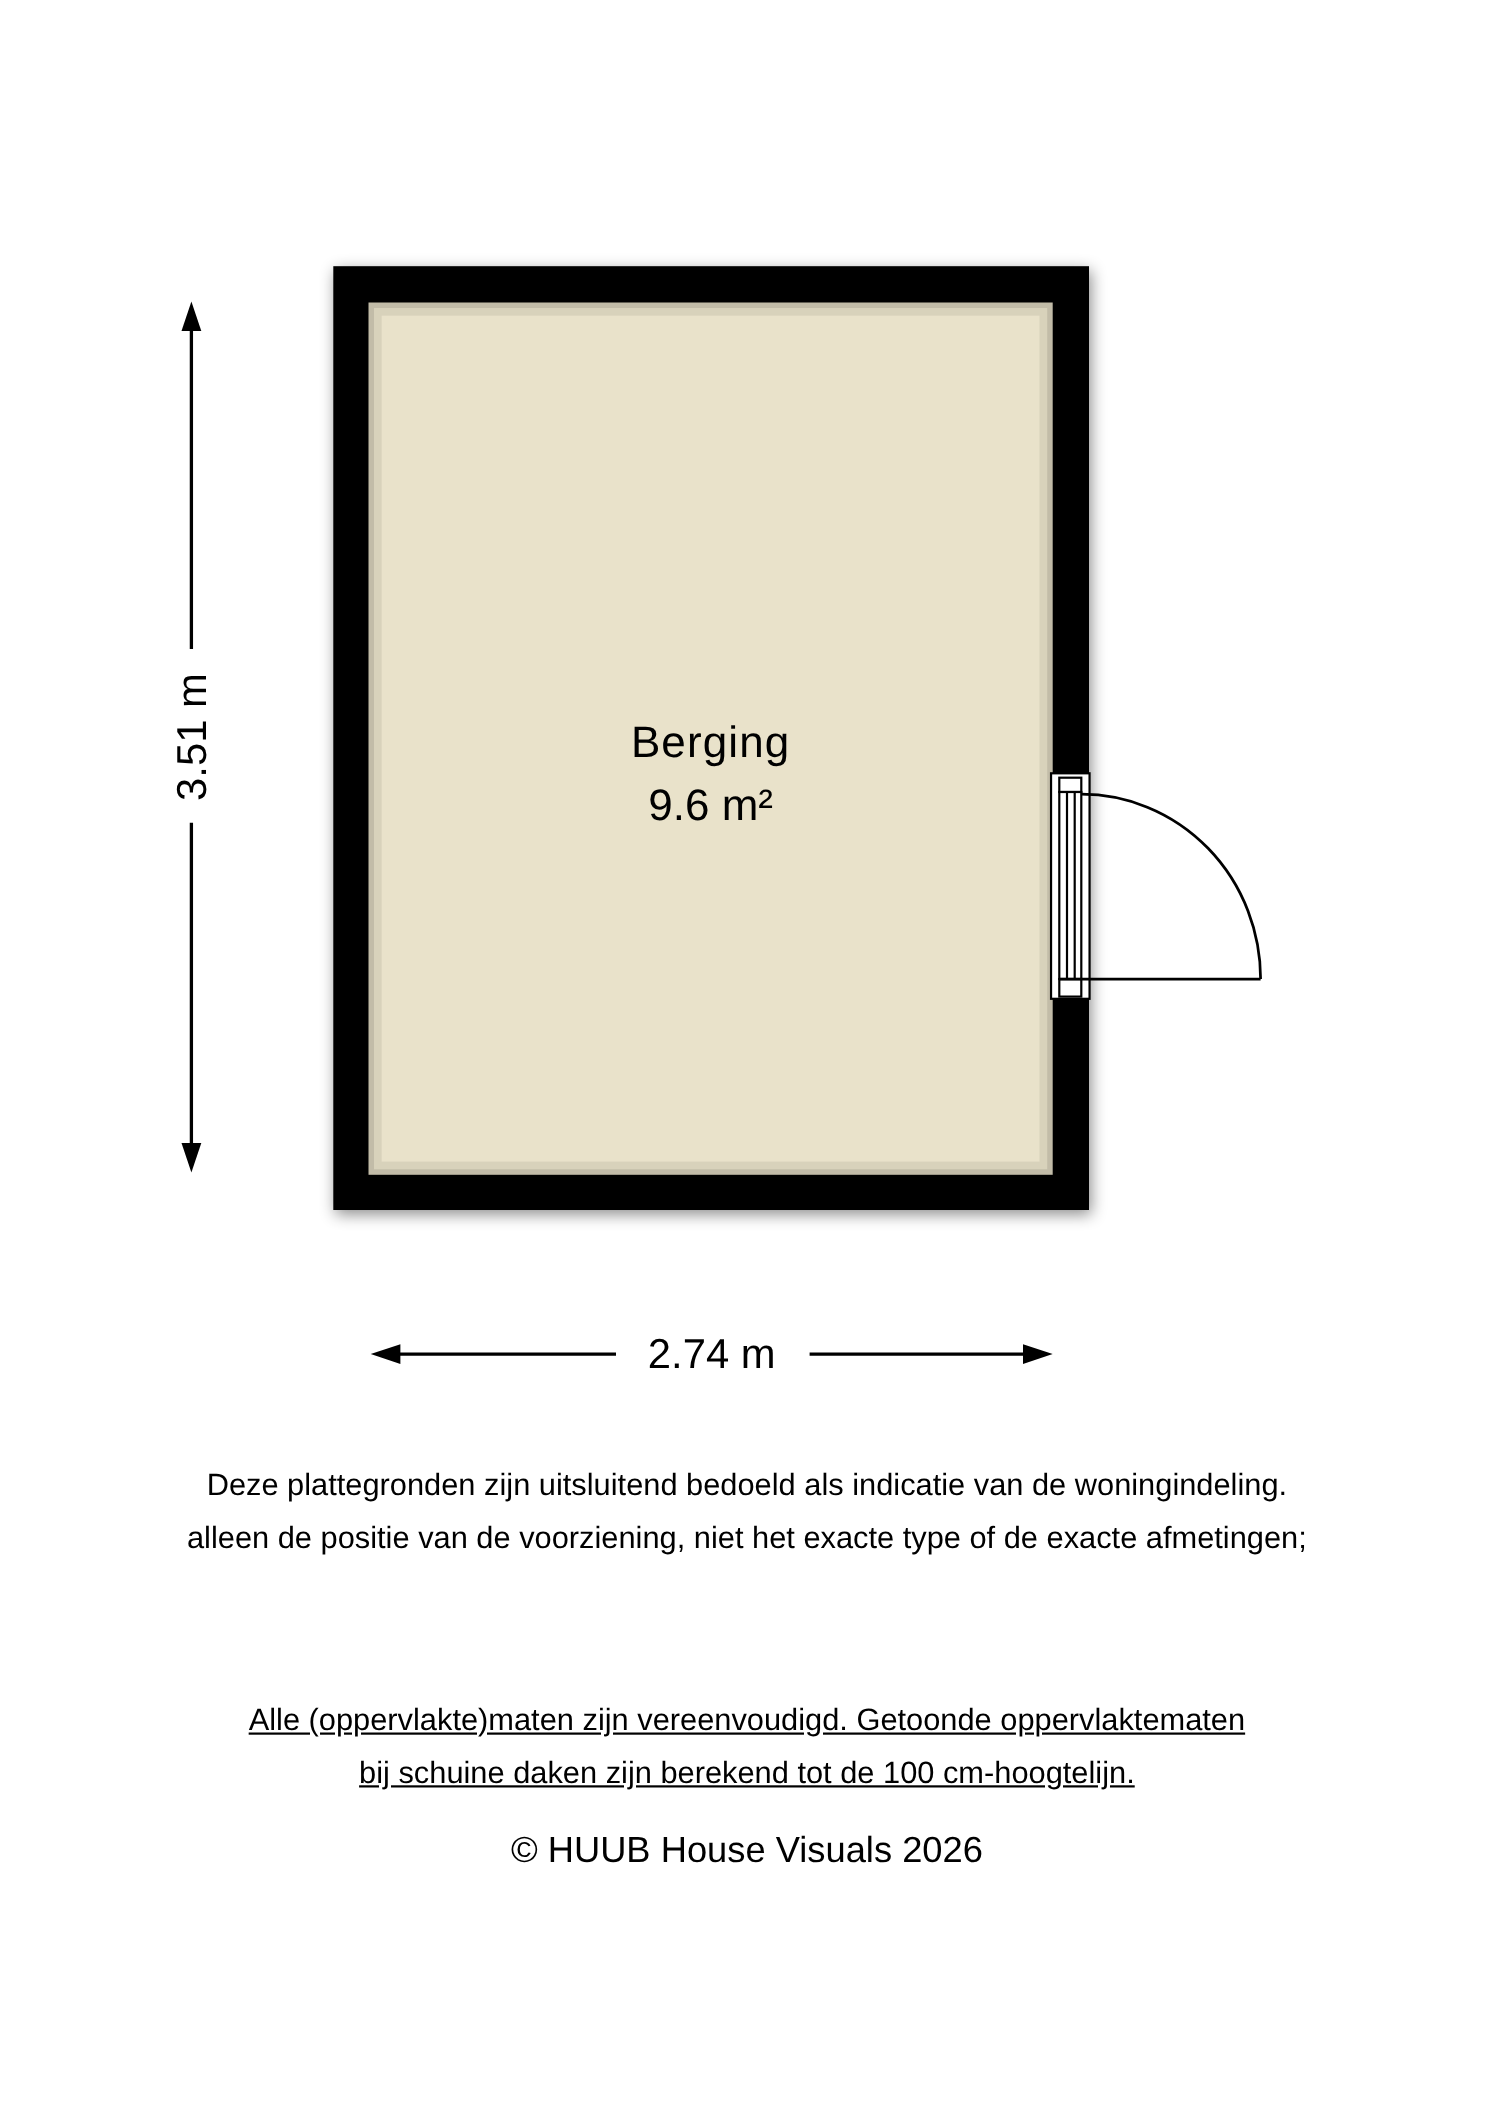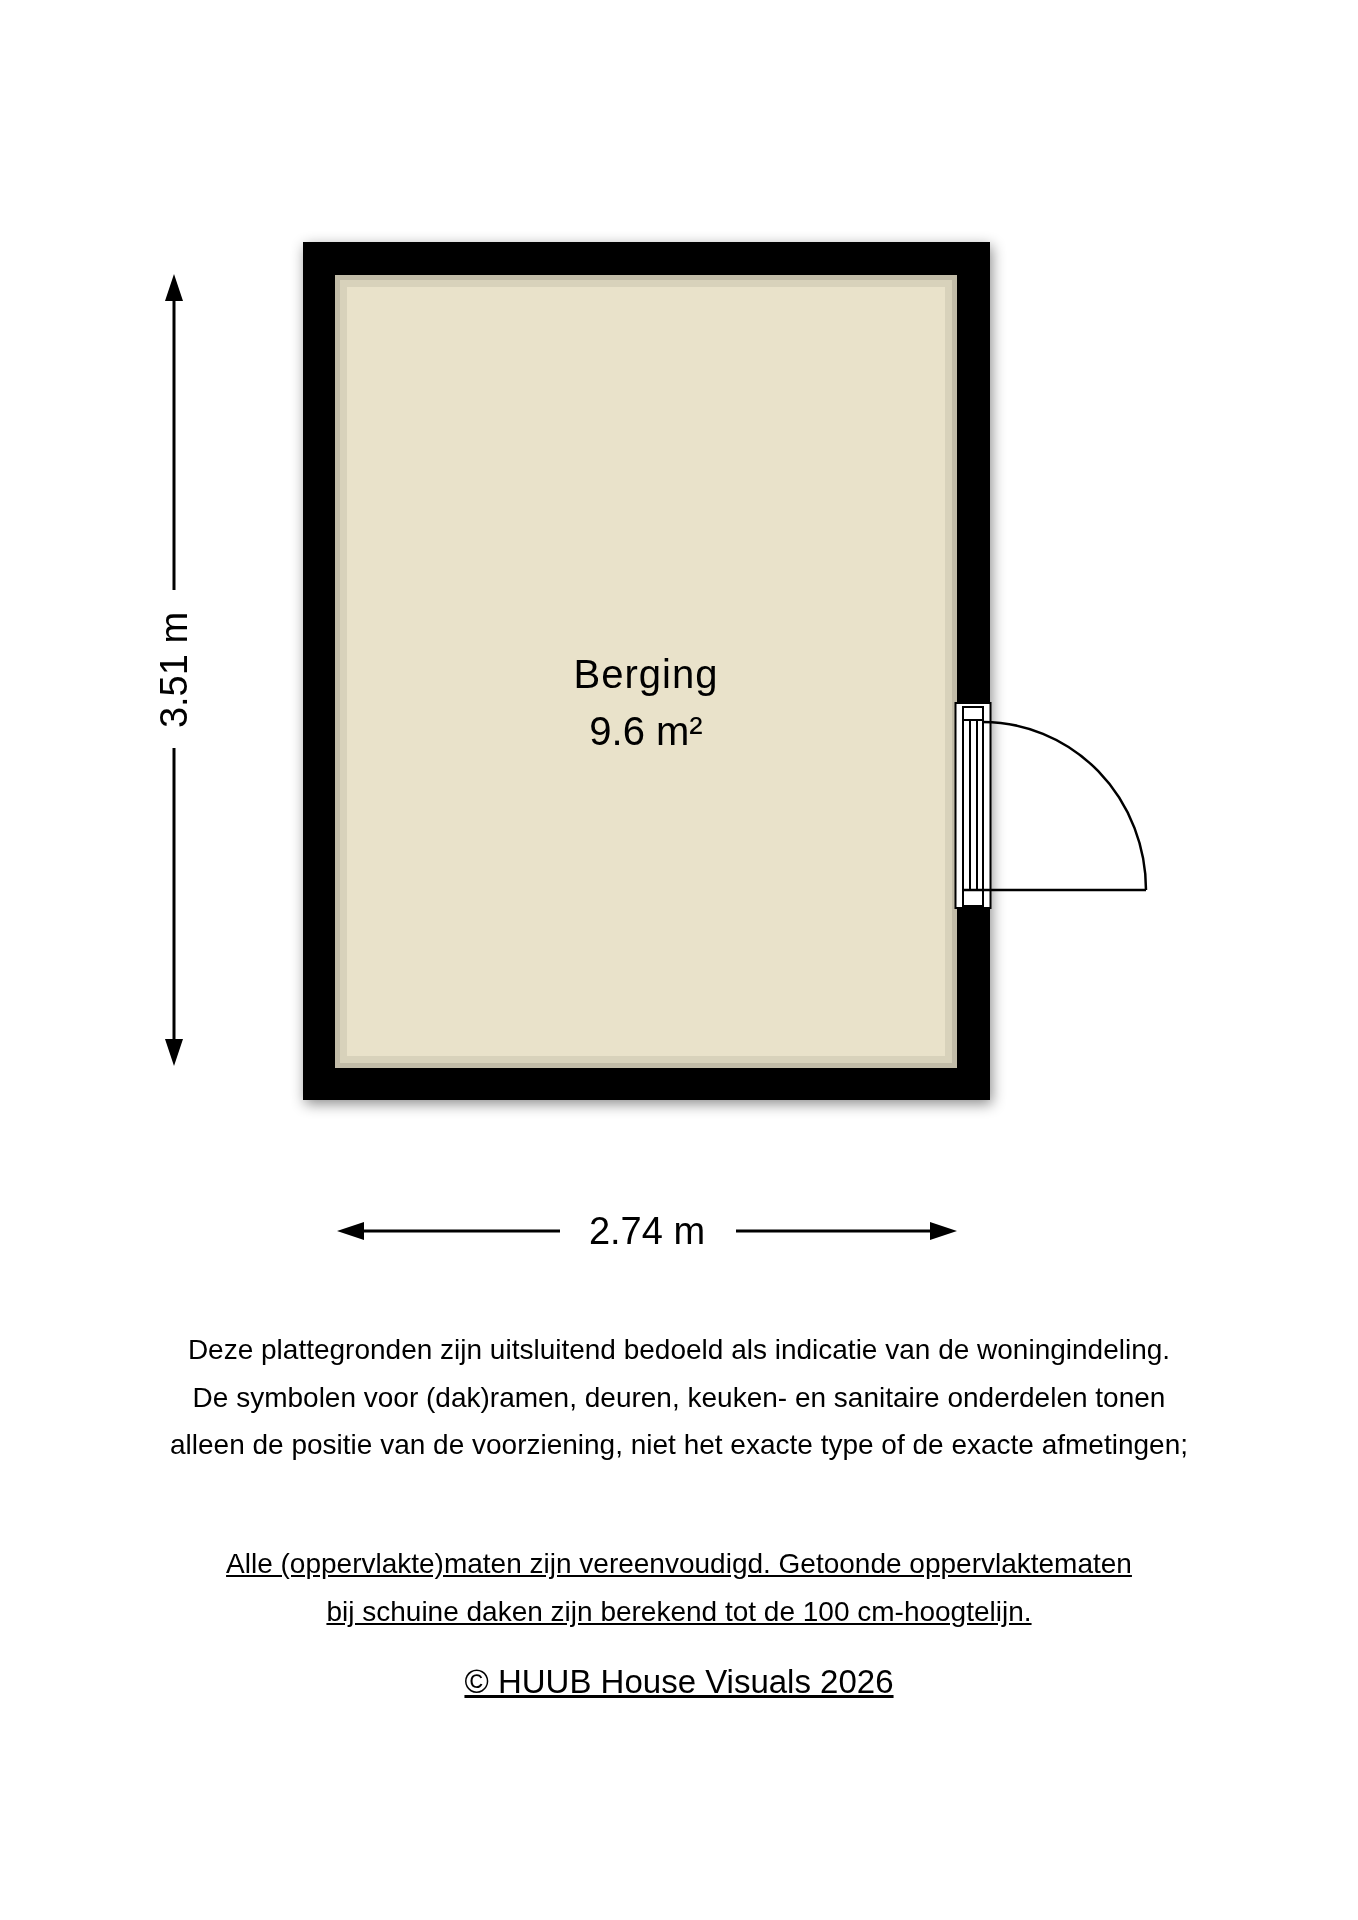--- a/index.html
+++ b/index.html
@@ -94,24 +94,23 @@
       <polygon points="957,1231 930,1222 930,1240" fill="#000000"></polygon>
       <text class="svg-label dim-label" x="647" y="1244" text-anchor="middle">2.74 m</text>
     </g>
 
     <text class="svg-label room-name" x="646" y="688" text-anchor="middle">Berging</text>
     <text class="svg-label room-area" x="646" y="745" text-anchor="middle">9.6 m²</text>
   </svg>
 
   <div class="text-block" style="top:1326px;">
     <div class="line">Deze plattegronden zijn uitsluitend bedoeld als indicatie van de woningindeling.</div>
-    <div class="line">De symbolen voor (dak)ramen, deuren, keuken- en sanitaire onderdelen tonen</div>
     <div class="line">alleen de positie van de voorziening, niet het exacte type of de exacte afmetingen;</div>
   </div>
 
   <div class="text-block" style="top:1540px;text-decoration:underline;">
     <div class="line">Alle (oppervlakte)maten zijn vereenvoudigd. Getoonde oppervlaktematen</div>
     <div class="line">bij schuine daken zijn berekend tot de 100 cm-hoogtelijn.</div>
   </div>
 
-  <div class="copyright-block" style="top:1658px;text-decoration:underline;">© HUUB House Visuals 2026</div>
+  <div class="copyright-block" style="top:1658px;">© HUUB House Visuals 2026</div>
 
 </div>
 
 </body></html>

